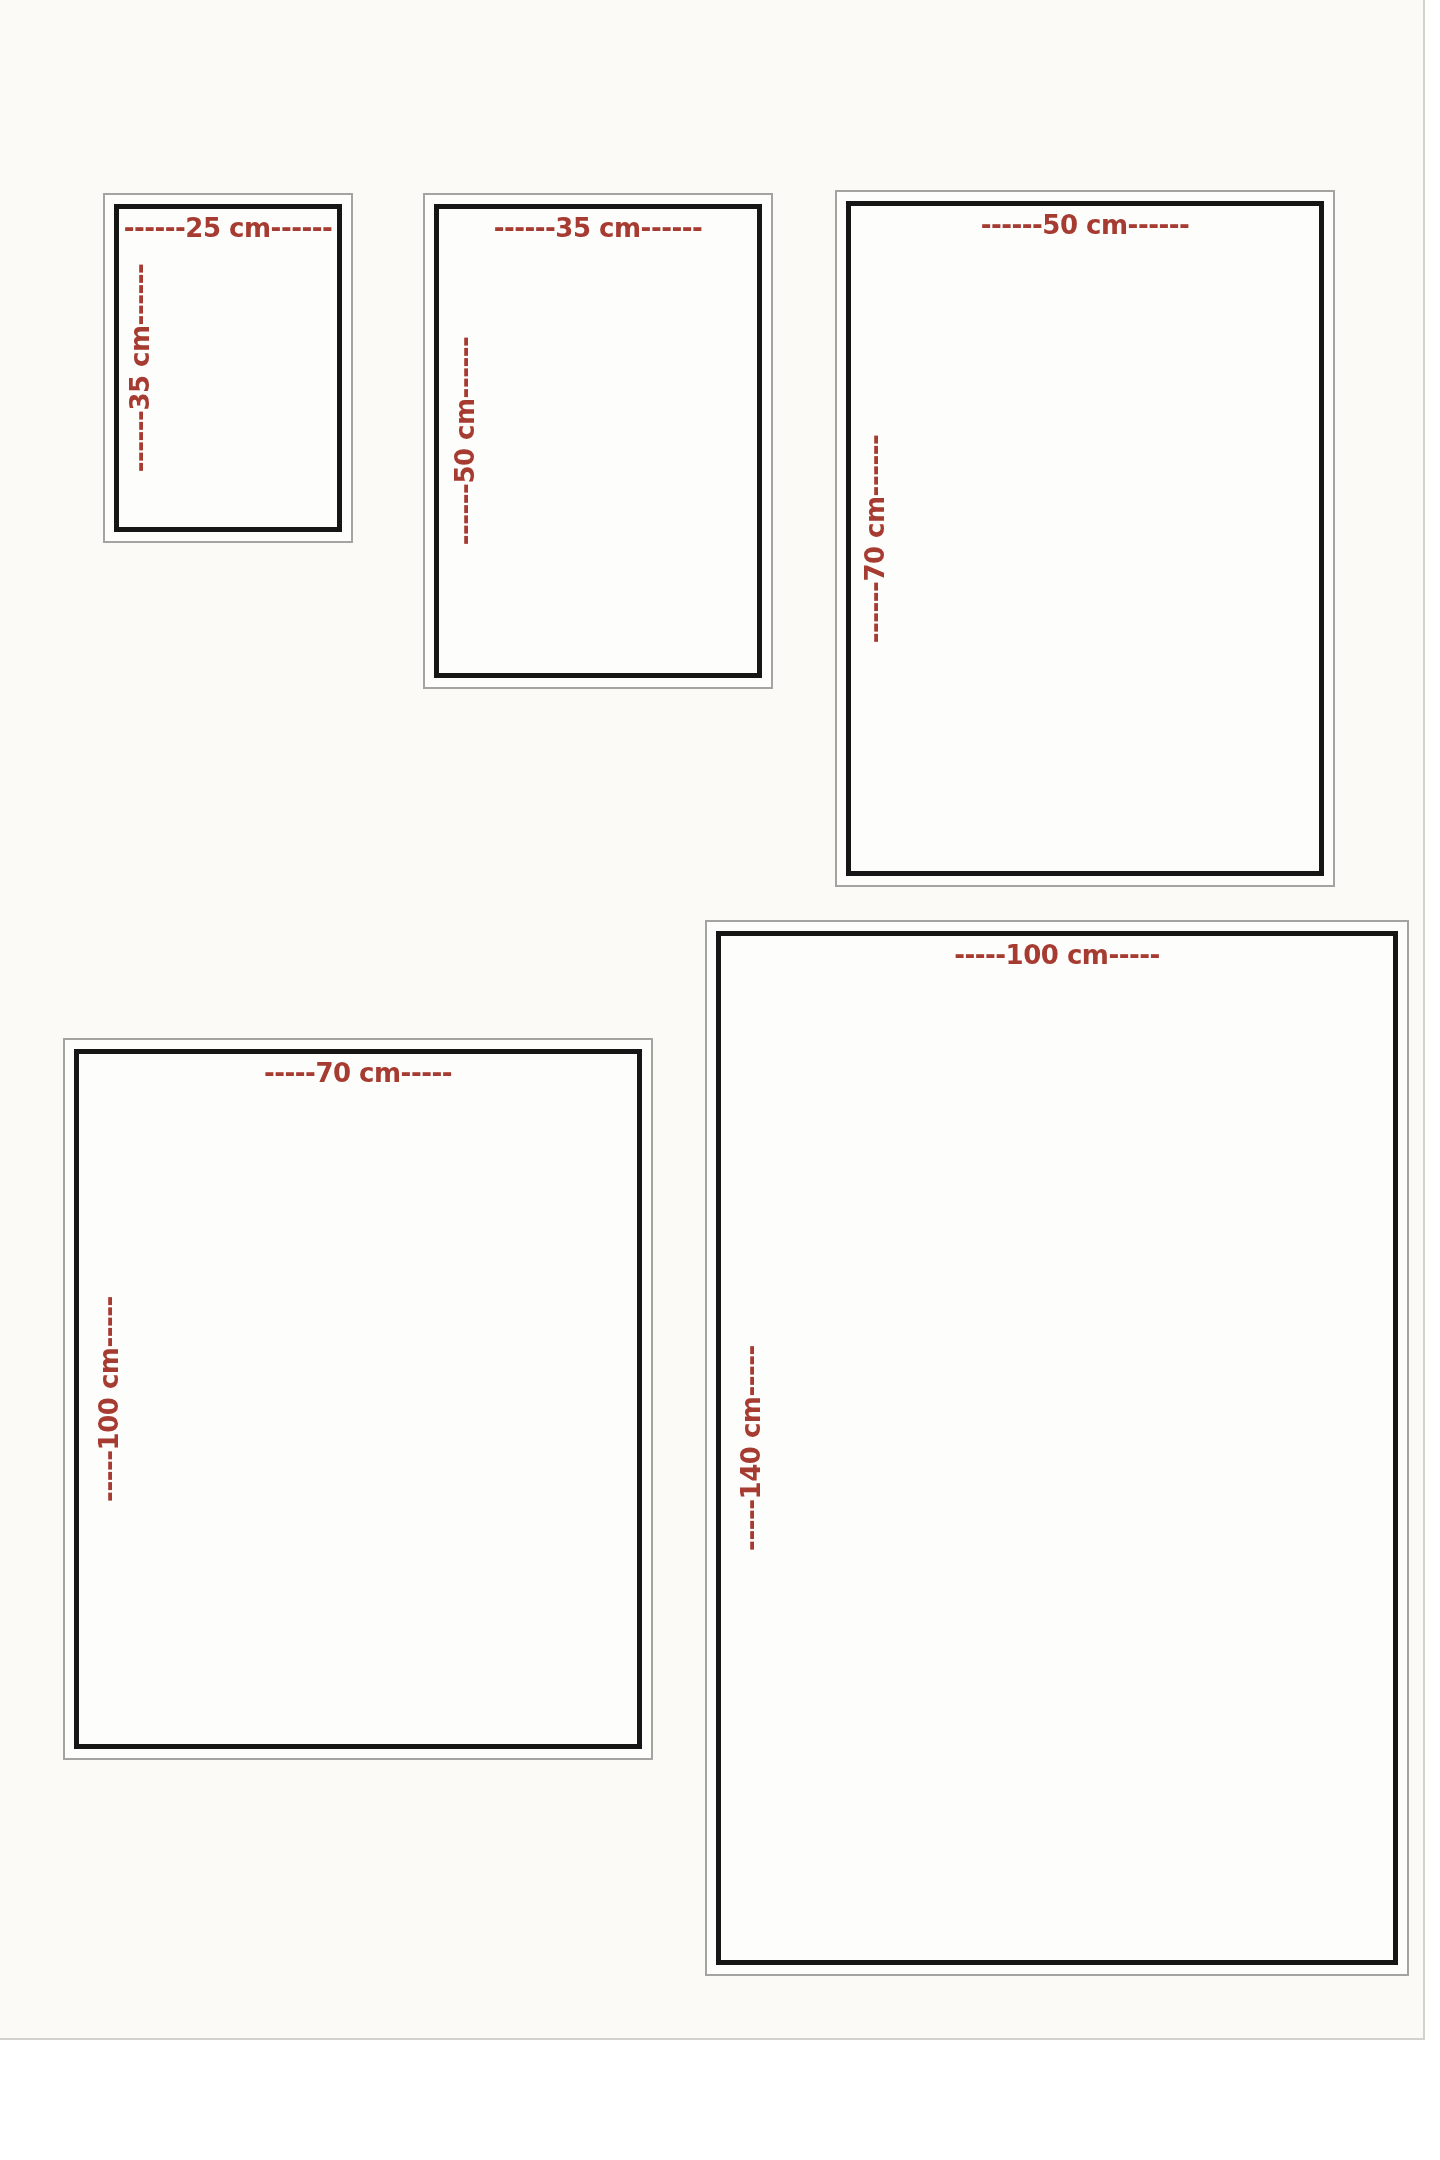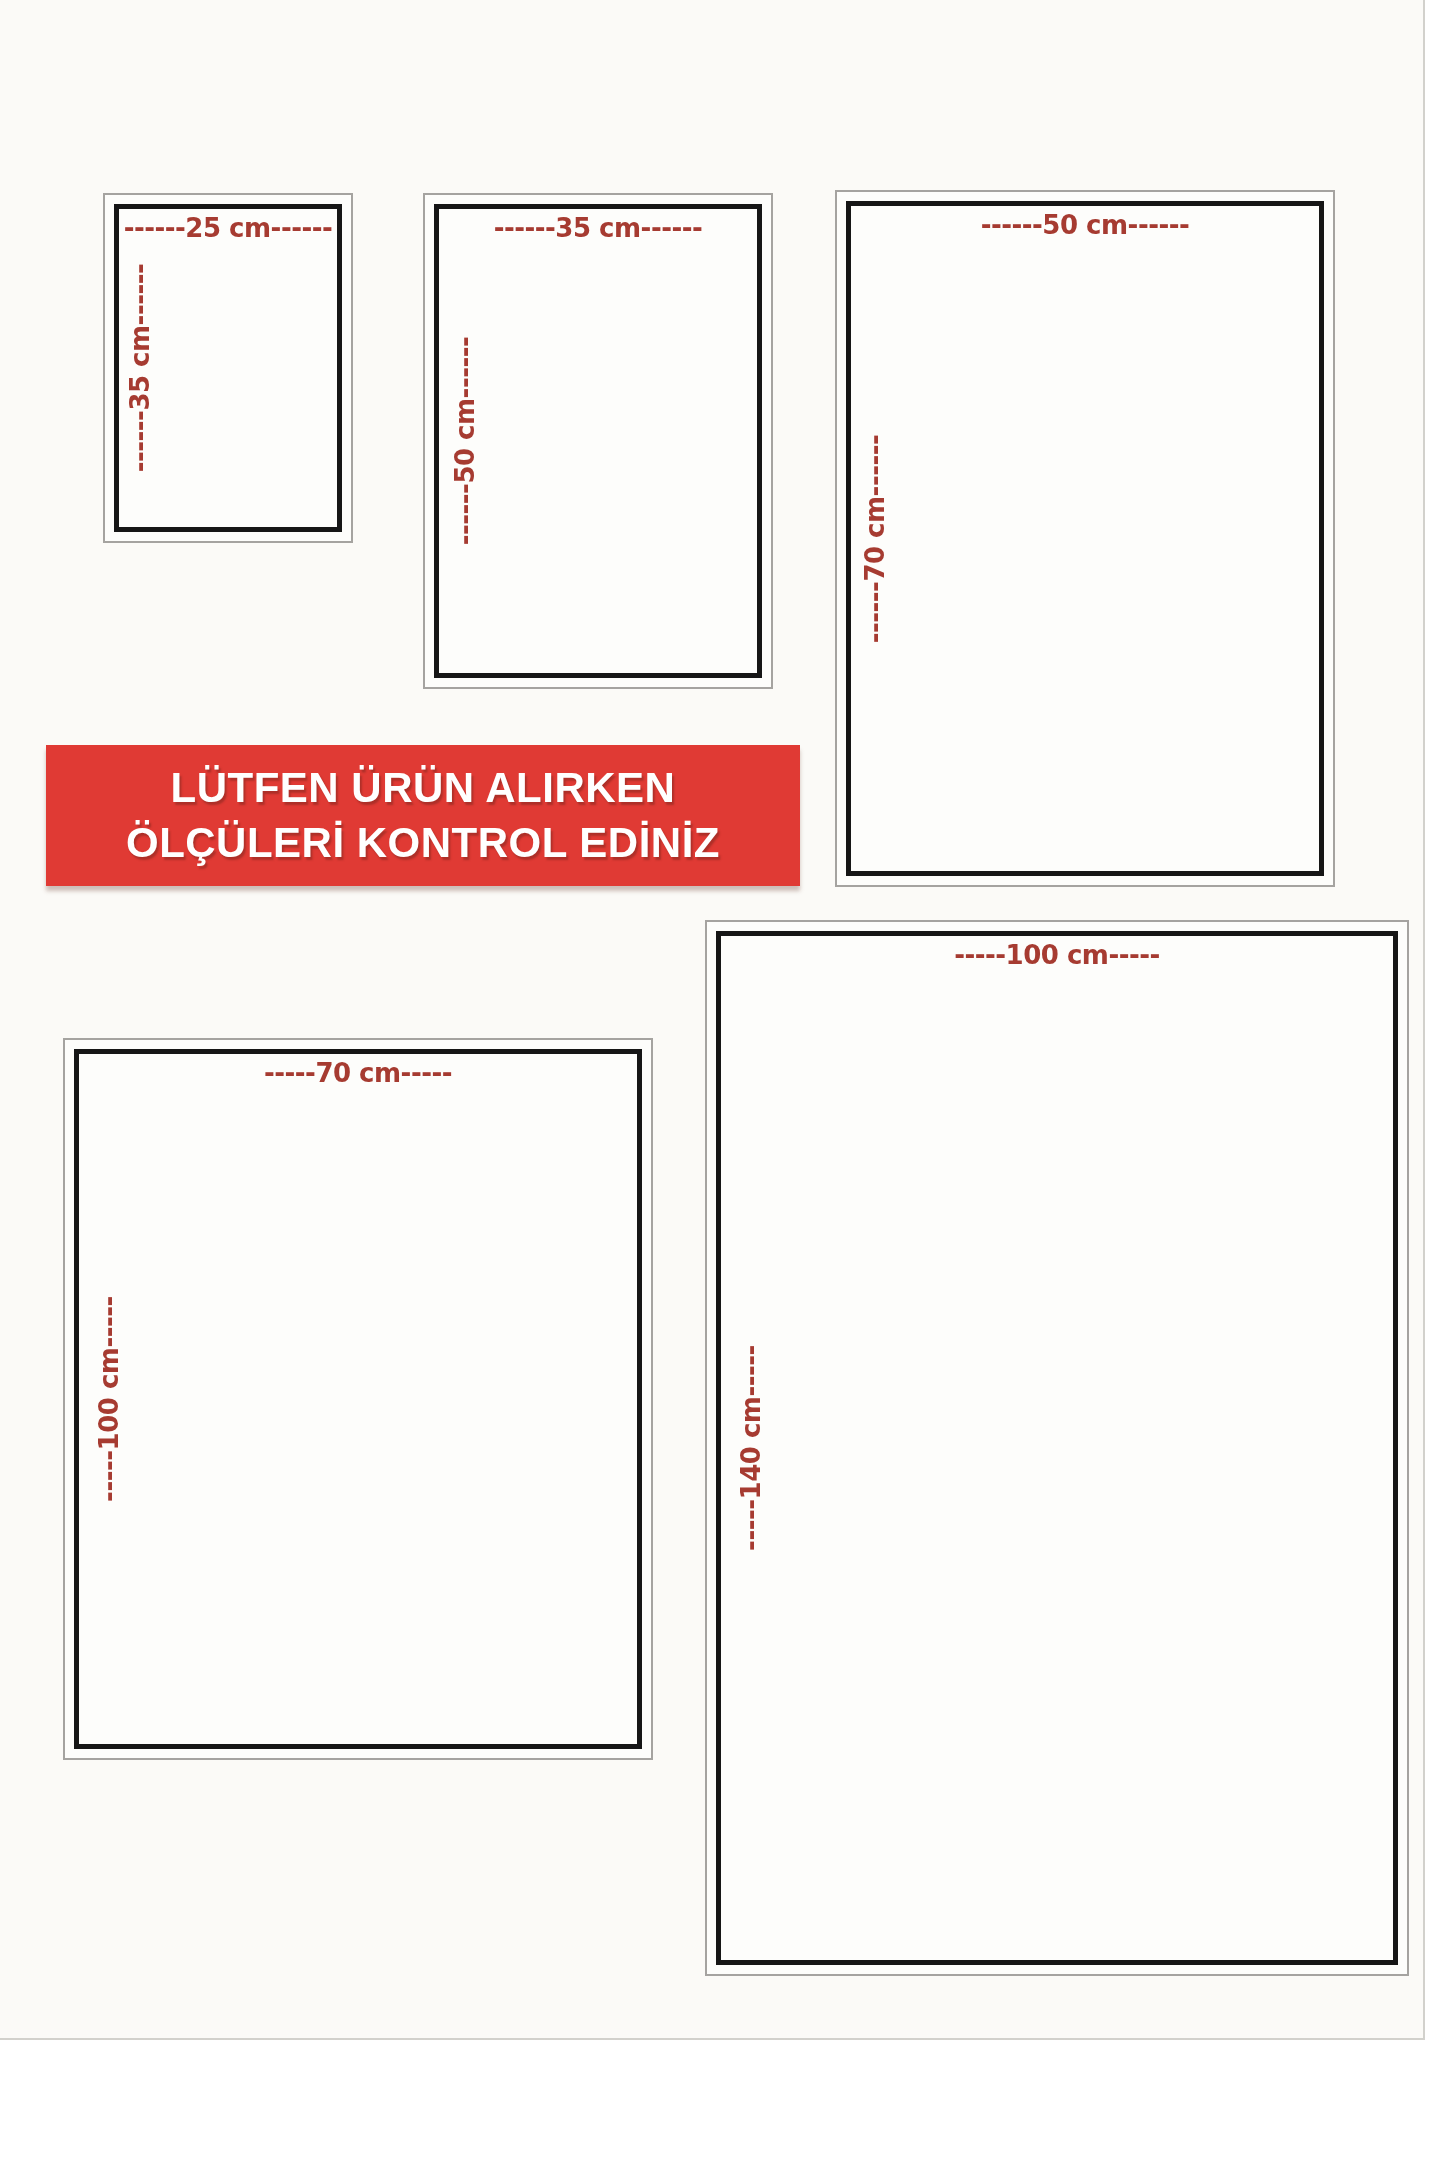--- a/index.html
+++ b/index.html
@@ -92,24 +92,20 @@
     </div>
   </div>
 
   <div class="frame f3">
     <div class="frame-inner">
       <div class="dim wlabel">------50 cm------</div>
       <div class="dim hlabel">------70 cm------</div>
     </div>
   </div>
 
-  <div class="banner">
-    <div class="banner-line">LÜTFEN ÜRÜN ALIRKEN</div>
-    <div class="banner-line">ÖLÇÜLERİ KONTROL EDİNİZ</div>
-  </div>
 
   <div class="frame f4">
     <div class="frame-inner">
       <div class="dim wlabel">-----70 cm-----</div>
       <div class="dim hlabel">-----100 cm-----</div>
     </div>
   </div>
 
   <div class="frame f5">
     <div class="frame-inner">

